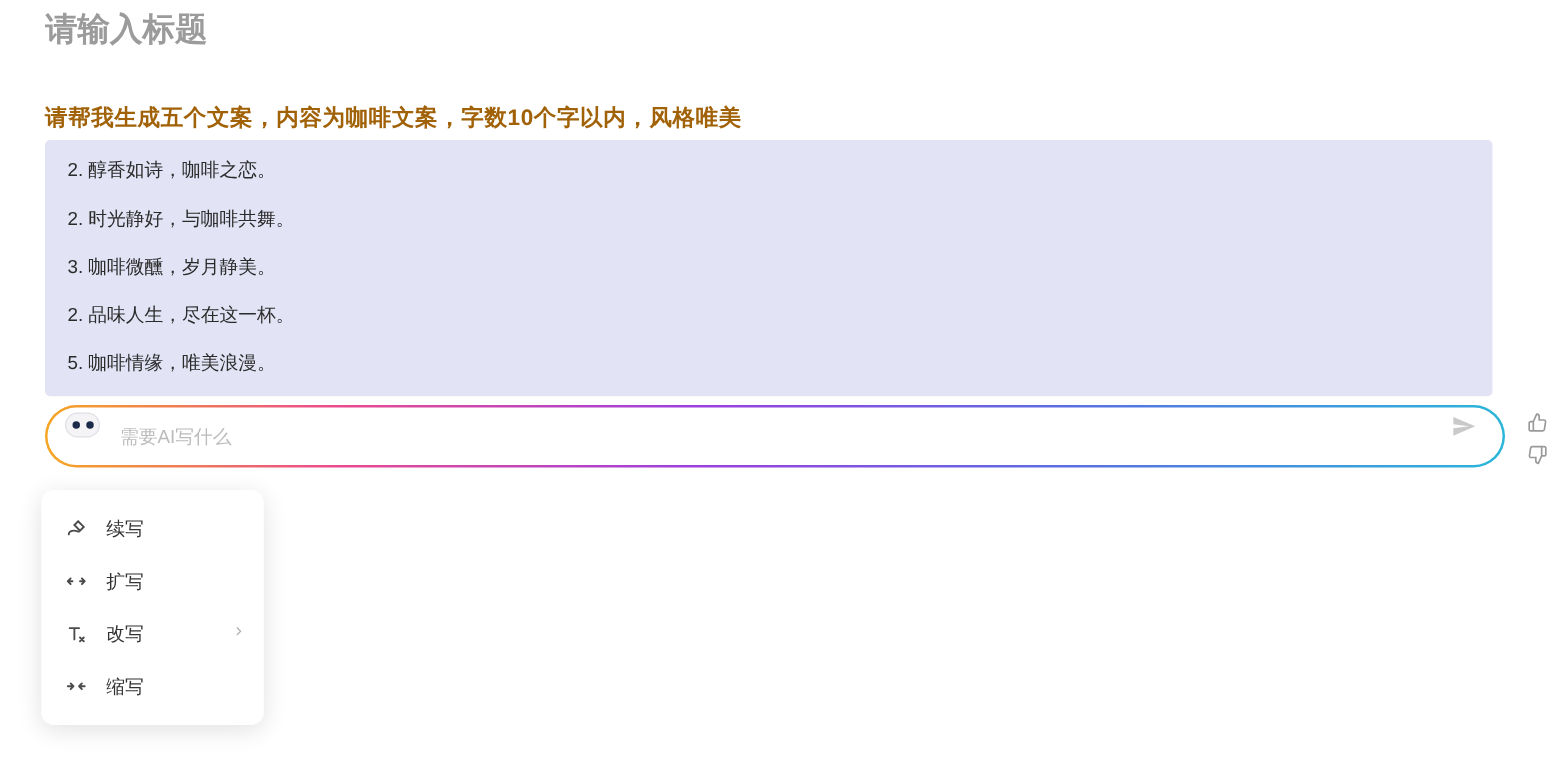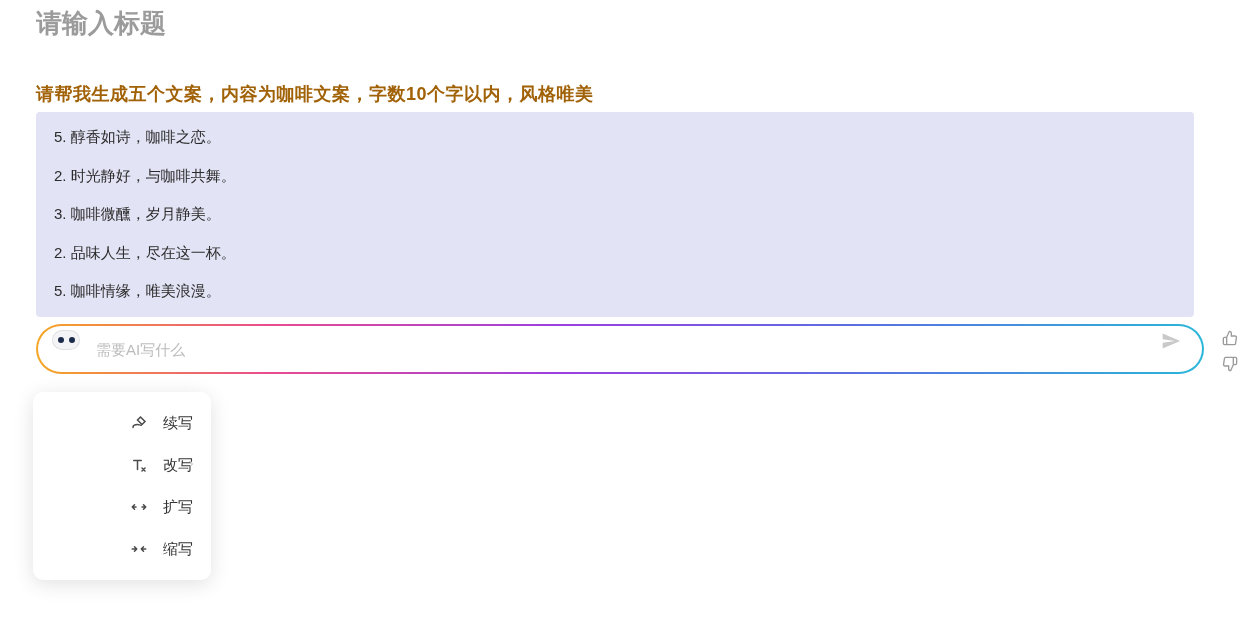--- a/index.html
+++ b/index.html
@@ -142,21 +142,20 @@
     box-shadow: 0 4px 20px rgba(0,0,0,0.12);
     padding: 10px 0;
   }
   .action-item {
     display: flex;
     align-items: center;
     height: 42px;
     padding: 0 18px;
     cursor: pointer;
     position: relative;
-    justify-content: flex-end;
   }
   .action-icon {
     width: 20px;
     height: 20px;
     display: flex;
     align-items: center;
     justify-content: center;
     color: #4b4b4b;
     margin-right: 14px;
     flex-shrink: 0;
@@ -172,21 +171,21 @@
   }
 </style>
 </head>
 <body>
 
 <input class="title-input" placeholder="请输入标题" style="">
 
 <div class="prompt-text">请帮我生成五个文案，内容为咖啡文案，字数10个字以内，风格唯美</div>
 
 <div class="result-block">
-  <div class="result-item">5. 醇香如诗，咖啡之恋。</div>
+  <div class="result-item">2. 醇香如诗，咖啡之恋。</div>
   <div class="result-item">2. 时光静好，与咖啡共舞。</div>
   <div class="result-item">3. 咖啡微醺，岁月静美。</div>
   <div class="result-item">2. 品味人生，尽在这一杯。</div>
   <div class="result-item">5. 咖啡情缘，唯美浪漫。</div>
 </div>
 
 <div class="ai-input-wrap">
   <div class="ai-input-inner">
     <div class="bot-avatar">
       <div class="bot-head">
@@ -222,42 +221,42 @@
       <svg width="18" height="18" viewBox="0 0 24 24" fill="none" stroke="currentColor" stroke-width="2" stroke-linecap="round">
           <path d="M4 18c0-2 2-4 6-4 2 0 3 1 5 1"></path>
           <path d="M14 4l6 6-4 4-6-6z"></path>
         </svg>
     </span>
     <span class="action-label">续写</span>
   </div>
   <div class="action-item">
     <span class="action-icon">
       <svg width="18" height="18" viewBox="0 0 24 24" fill="none" stroke="currentColor" stroke-width="2" stroke-linecap="round">
+          <path d="M8 12H3M3 12l3-3M3 12l3 3"></path>
+          <path d="M16 12h5M21 12l-3-3M21 12l-3 3"></path>
+        </svg>
+    </span>
+    <span class="action-label">扩写</span>
+  </div>
+  <div class="action-item">
+    <span class="action-icon">
+      <svg width="18" height="18" viewBox="0 0 24 24" fill="none" stroke="currentColor" stroke-width="2" stroke-linecap="round">
           <path d="M5 6h10M10 6v12"></path>
           <path d="M16 16l4 4M20 16l-4 4"></path>
         </svg>
     </span>
     <span class="action-label">改写</span>
     <span class="action-chevron">
       <svg width="12" height="12" viewBox="0 0 24 24" fill="none" stroke="currentColor" stroke-width="2">
           <path d="M9 18l6-6-6-6"></path>
         </svg>
     </span>
   </div>
   <div class="action-item">
     <span class="action-icon">
       <svg width="18" height="18" viewBox="0 0 24 24" fill="none" stroke="currentColor" stroke-width="2" stroke-linecap="round">
-          <path d="M8 12H3M3 12l3-3M3 12l3 3"></path>
-          <path d="M16 12h5M21 12l-3-3M21 12l-3 3"></path>
-        </svg>
-    </span>
-    <span class="action-label">扩写</span>
-  </div>
-  <div class="action-item">
-    <span class="action-icon">
-      <svg width="18" height="18" viewBox="0 0 24 24" fill="none" stroke="currentColor" stroke-width="2" stroke-linecap="round">
           <path d="M3 12h6M9 12l-3-3M9 12l-3 3"></path>
           <path d="M21 12h-6M15 12l3-3M15 12l3 3"></path>
         </svg>
     </span>
     <span class="action-label">缩写</span>
   </div>
 </div>
 
 </body></html>

